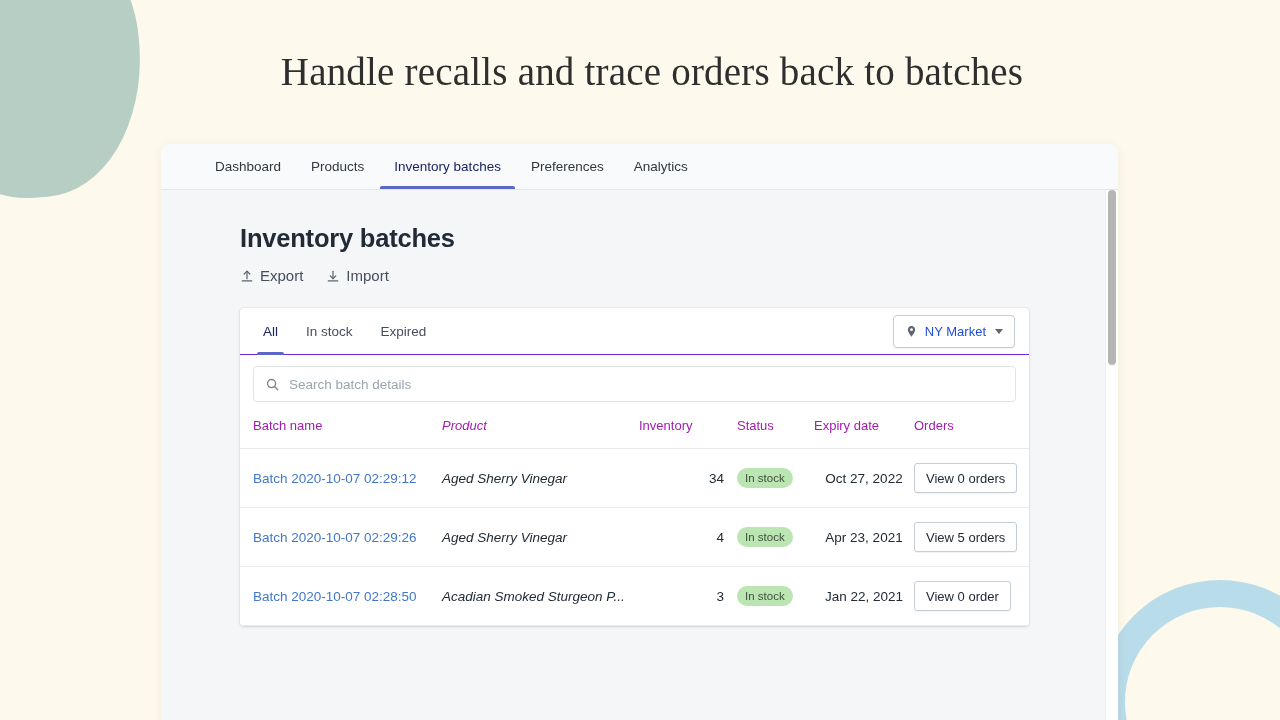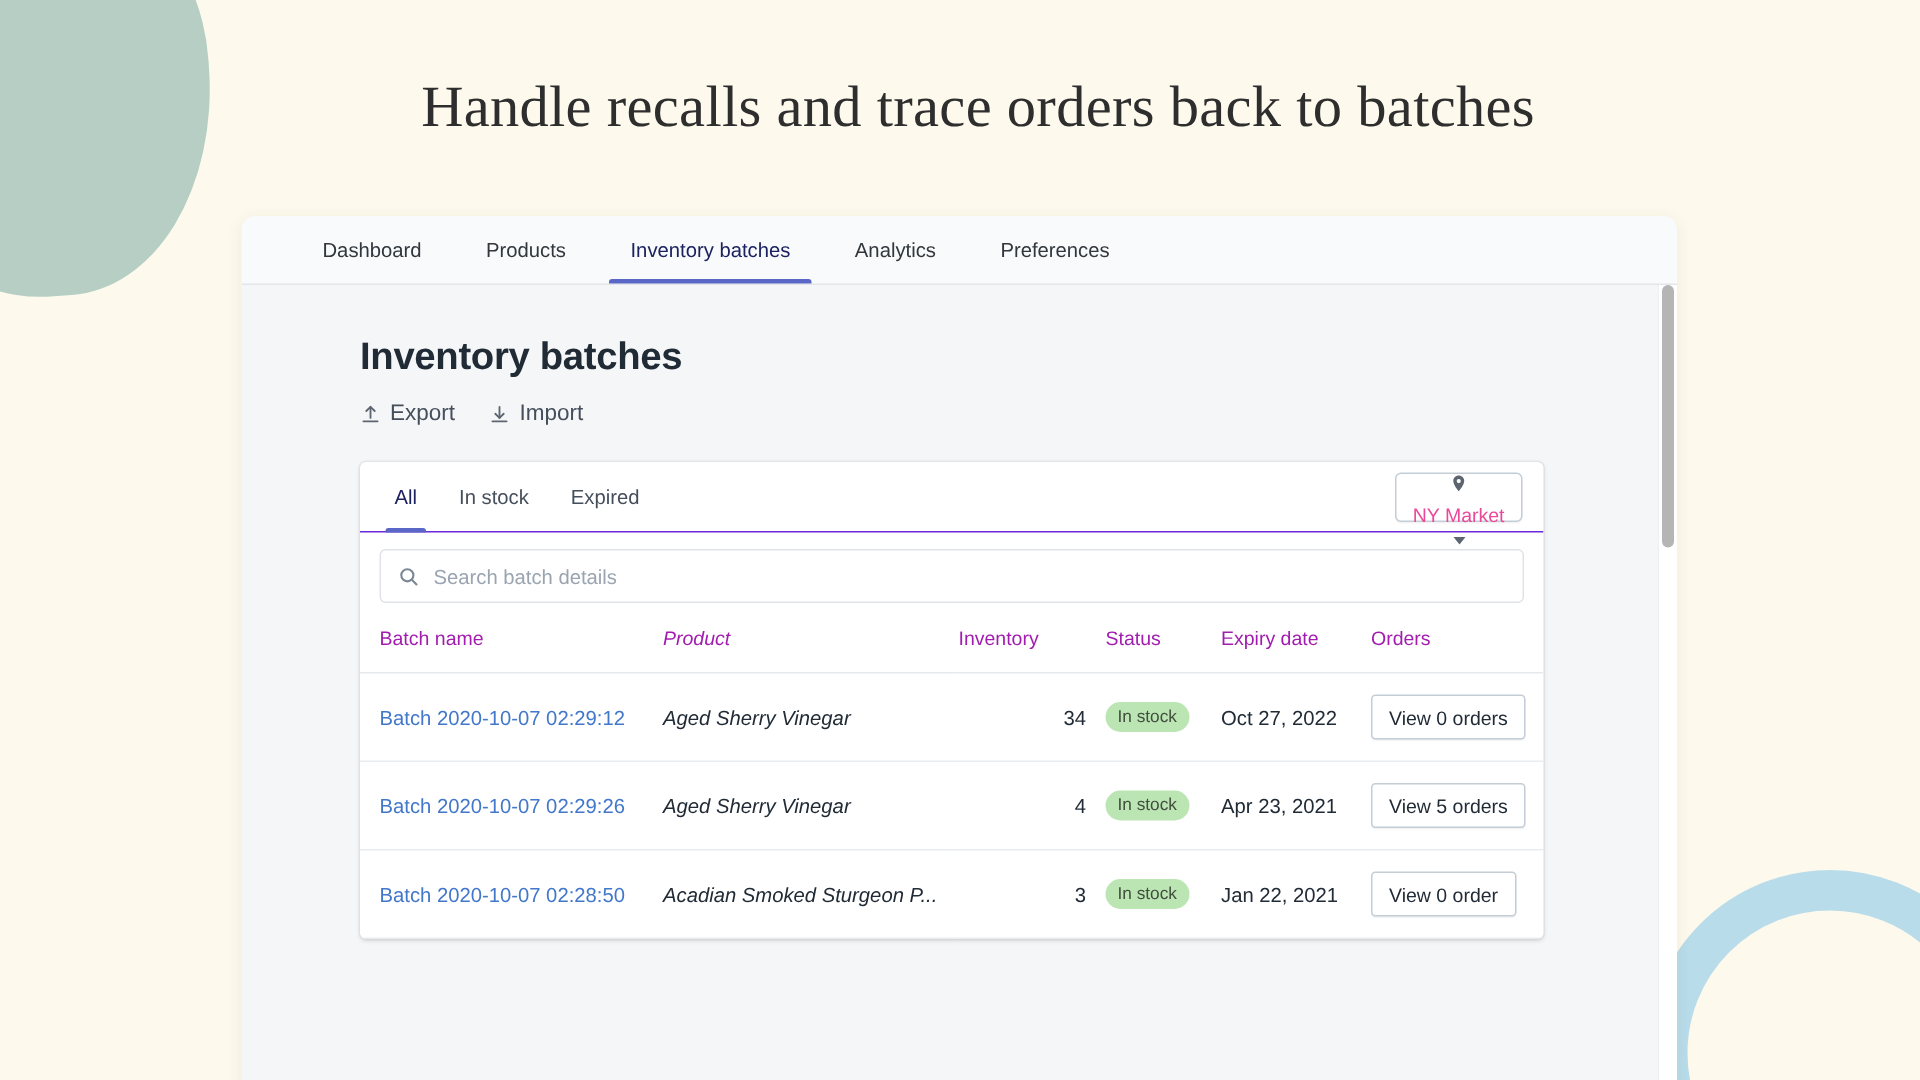--- a/index.html
+++ b/index.html
@@ -57,21 +57,21 @@
   }
 
   
   #top-nav {
     height:46px;
     background:#f9fafb;
     border-bottom:1px solid #e3e6ea;
     display:flex;
     align-items:stretch;
     padding-left:40px;
-    gap:15px;
+    gap:2px;
   }
   .nav-tab {
     display:flex; align-items:center;
     padding:0 14px;
     font-size:13.5px;
     color:#31373d;
     position:relative;
     cursor:pointer;
     white-space:nowrap;
   }
@@ -146,24 +146,23 @@
 
   #market-select {
     margin-top:7px;
     height:33px;
     display:flex; align-items:center; gap:7px;
     padding:0 11px;
     background:#fff;
     border:1px solid #c4cdd5;
     border-radius:4px;
     font-size:13px;
-    color:#ec4899;
+    color:#1d4ed8;
     cursor:pointer;
     box-shadow:0 1px 0 rgba(22,29,37,.05);
-    flex-direction:column;
   }
   .caret {
     width:0;height:0;
     border-left:4.5px solid transparent;
     border-right:4.5px solid transparent;
     border-top:5px solid #5c6570;
     margin-left:2px;
   }
 
   
@@ -218,21 +217,21 @@
   .badge {
     display:inline-block;
     background:#bbe5b3;
     color:#414f3e;
     font-size:11.5px;
     border-radius:10px;
     padding:2.5px 8px;
     line-height:1.25;
     white-space:nowrap;
   }
-  .expiry { color:#212b36; font-size:13px; }
+  .expiry { color:#212b36; font-size:13px;text-align:center; }
 
   .view-btn {
     display:inline-block;
     background:#fff;
     border:1px solid #c4cdd5;
     border-radius:3px;
     font-size:13px;
     font-family:"Liberation Sans", sans-serif;
     color:#212b36;
     padding:6.5px 11px;
@@ -276,24 +275,24 @@
     <div class="nav-tab">
       <span>Dashboard</span>
     </div>
     <div class="nav-tab">
       <span>Products</span>
     </div>
     <div class="nav-tab active">
       <span>Inventory batches</span>
     </div>
     <div class="nav-tab">
+      <span>Preferences</span>
+    </div>
+    <div class="nav-tab">
       <span>Analytics</span>
-    </div>
-    <div class="nav-tab">
-      <span>Preferences</span>
     </div>
   </nav>
 
   <div id="page-body">
 
     <h2 id="page-title">Inventory batches</h2>
 
     <div id="action-row">
       <div class="action-btn">
         <span class="ico">

